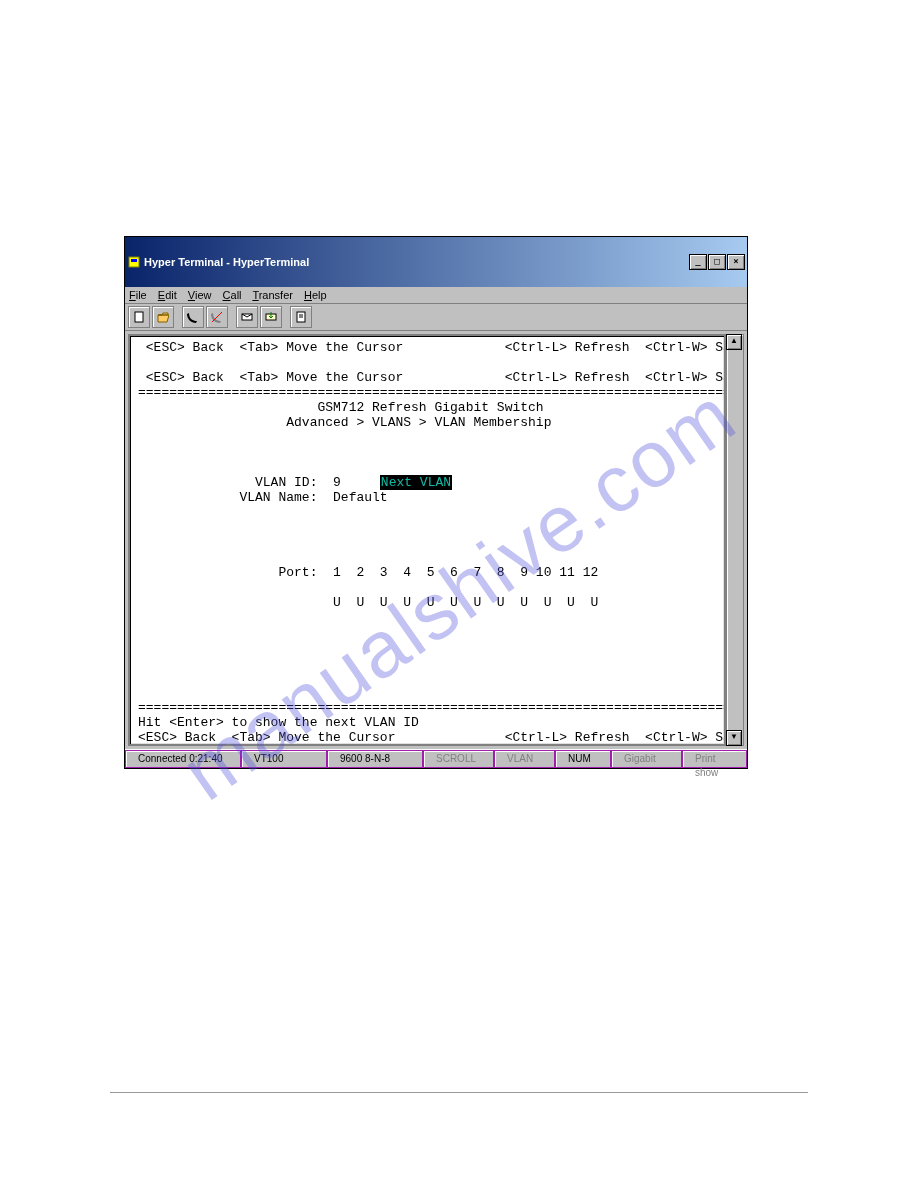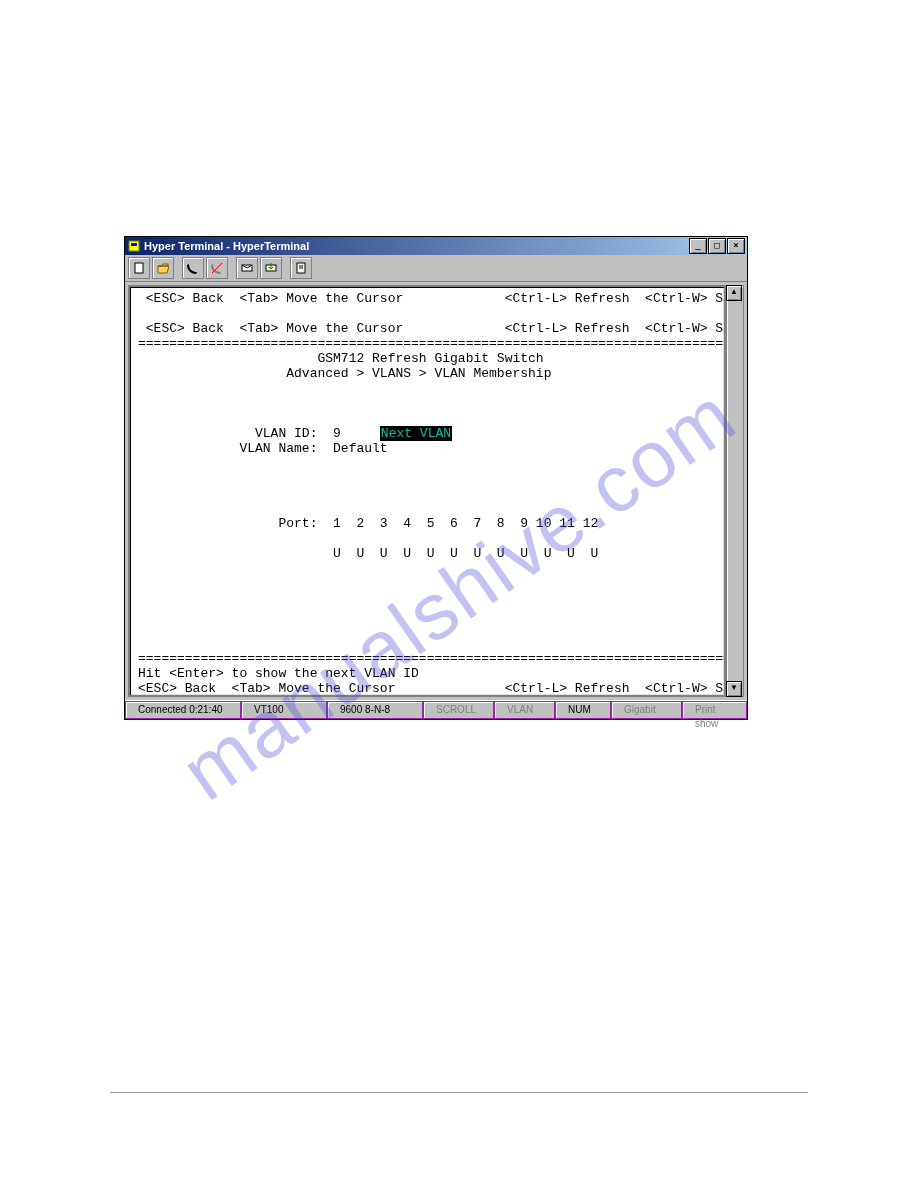--- a/index.html
+++ b/index.html
@@ -21,21 +21,21 @@
     background: #c0c0c0;
     border: 1px solid #000;
     box-shadow: inset 1px 1px 0 #dfdfdf, inset -1px -1px 0 #808080;
   }
   .titlebar {
     height: 18px;
     background: linear-gradient(to right, #0a246a, #a6caf0);
     color: #fff;
     display: flex;
     align-items: center;
-    padding: 0 2px;
+    padding: 16px 2px;
     font-weight: bold;
     font-size: 11px;
   }
   .titlebar .icon {
     width: 14px; height: 14px; margin-right: 3px;
     display:inline-block;
   }
   .titlebar .title { flex:1; }
   .win-btns { display:flex; gap:1px; }
   .win-btn {
@@ -148,20 +148,28 @@
         </svg>
     </span>
     <span class="title">Hyper Terminal - HyperTerminal</span>
     <div class="win-btns">
       <div class="win-btn">_</div>
       <div class="win-btn">□</div>
       <div class="win-btn">×</div>
     </div>
   </div>
 
+  <div class="menubar">
+    <span><u>F</u>ile</span>
+    <span><u>E</u>dit</span>
+    <span><u>V</u>iew</span>
+    <span><u>C</u>all</span>
+    <span><u>T</u>ransfer</span>
+    <span><u>H</u>elp</span>
+  </div>
 
   <div class="toolbar">
     <div class="tool-btn">
         <svg width="12" height="12">
           <rect x="2" y="1" width="8" height="10" fill="#fff" stroke="#000"></rect>
         </svg>
       </div>
     <div class="tool-btn">
         <svg width="12" height="12">
           <path d="M1 4h4l1-2h5v2h-10z M1 4h11l-2 7h-9z" fill="#ffcc66" stroke="#806000"></path>

